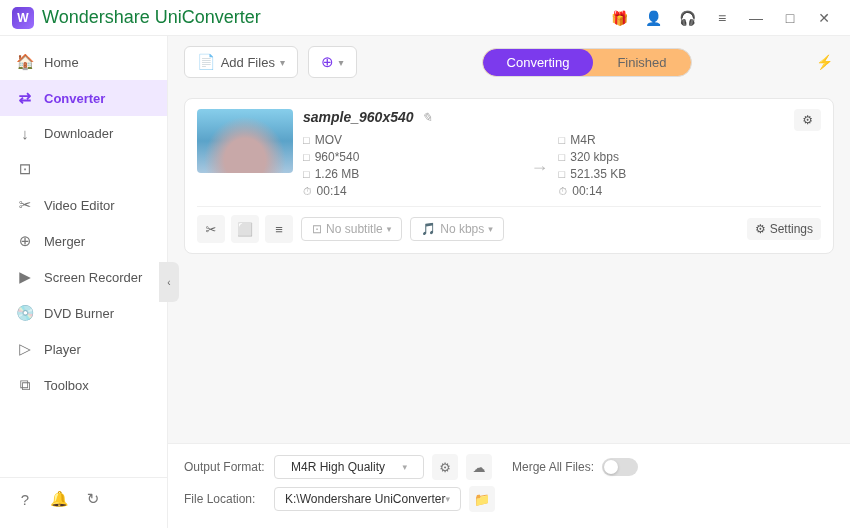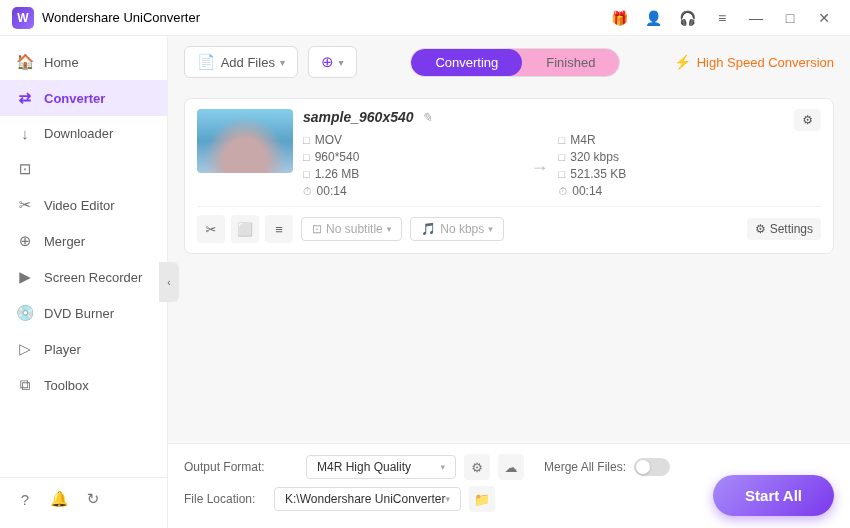--- a/index.html
+++ b/index.html
@@ -34,22 +34,22 @@
       background: linear-gradient(135deg, #6c3fd9, #9b6eff);
       border-radius: 5px;
       display: flex;
       align-items: center;
       justify-content: center;
       color: white;
       font-size: 12px;
       font-weight: bold;
     }
     .app-title {
-      font-size: 13px;
-      color: #000000;
+      font-size: 18px;
+      color: #15803d;
       font-weight: 500;
     }
     .titlebar-controls {
       display: flex;
       align-items: center;
       gap: 6px;
     }
     .titlebar-icon {
       width: 28px;
       height: 28px;
@@ -177,21 +177,21 @@
       font-size: 10px;
       color: #999;
     }
 
     
     .tab-switcher {
       display: flex;
       border: 1px solid #ddd;
       border-radius: 20px;
       overflow: hidden;
-      background: #f9a8d4;
+      background: #fdba74;
     }
     .tab-btn {
       padding: 6px 24px;
       font-size: 13px;
       cursor: pointer;
       border: none;
       background: transparent;
       color: #666;
       transition: all 0.15s;
     }
@@ -375,29 +375,28 @@
     .bottom-label {
       font-size: 12px;
       color: #666;
       width: 90px;
       flex-shrink: 0;
     }
     .format-select {
       display: flex;
       align-items: center;
       gap: 4px;
-      padding: 4px 10px;
+      padding: 4px 16px;
       background: #fff;
       border: 1px solid #ddd;
       border-radius: 4px;
       font-size: 12px;
       color: #333;
       cursor: pointer;
       min-width: 150px;
-      margin-left: 32px;
     }
     .format-icons {
       display: flex;
       gap: 8px;
       margin-left: 8px;
     }
     .format-icon-btn {
       width: 26px;
       height: 26px;
       background: #f5f5f5;
@@ -566,21 +565,20 @@
         </div>
       </div>
 
       <div class="tab-switcher">
         <button class="tab-btn active">Converting</button>
         <button class="tab-btn">Finished</button>
       </div>
 
       <div class="high-speed">
         <span class="lightning-icon">⚡</span>
-        <span>High Speed Conversion</span>
       </div>
     </div>
 
     <div class="file-list-area">
       <div class="file-card">
         <div style="display:flex; align-items:flex-start; gap:10px;">
           <div class="file-thumbnail">
             <div class="file-thumbnail-inner"></div>
           </div>
           <div class="file-info">
@@ -680,17 +678,16 @@
         </div>
         <div class="bottom-row">
           <span class="bottom-label">File Location:</span>
           <div class="location-select">
             <span>K:\Wondershare UniConverter</span>
             <span class="select-chevron" style="margin-left:auto;">▾</span>
           </div>
           <div class="folder-icon-btn">📁</div>
         </div>
       </div>
-      <button class="start-all-btn">Start All</button>
     </div>
 
   </div>
 </div>
 
 </body></html>

